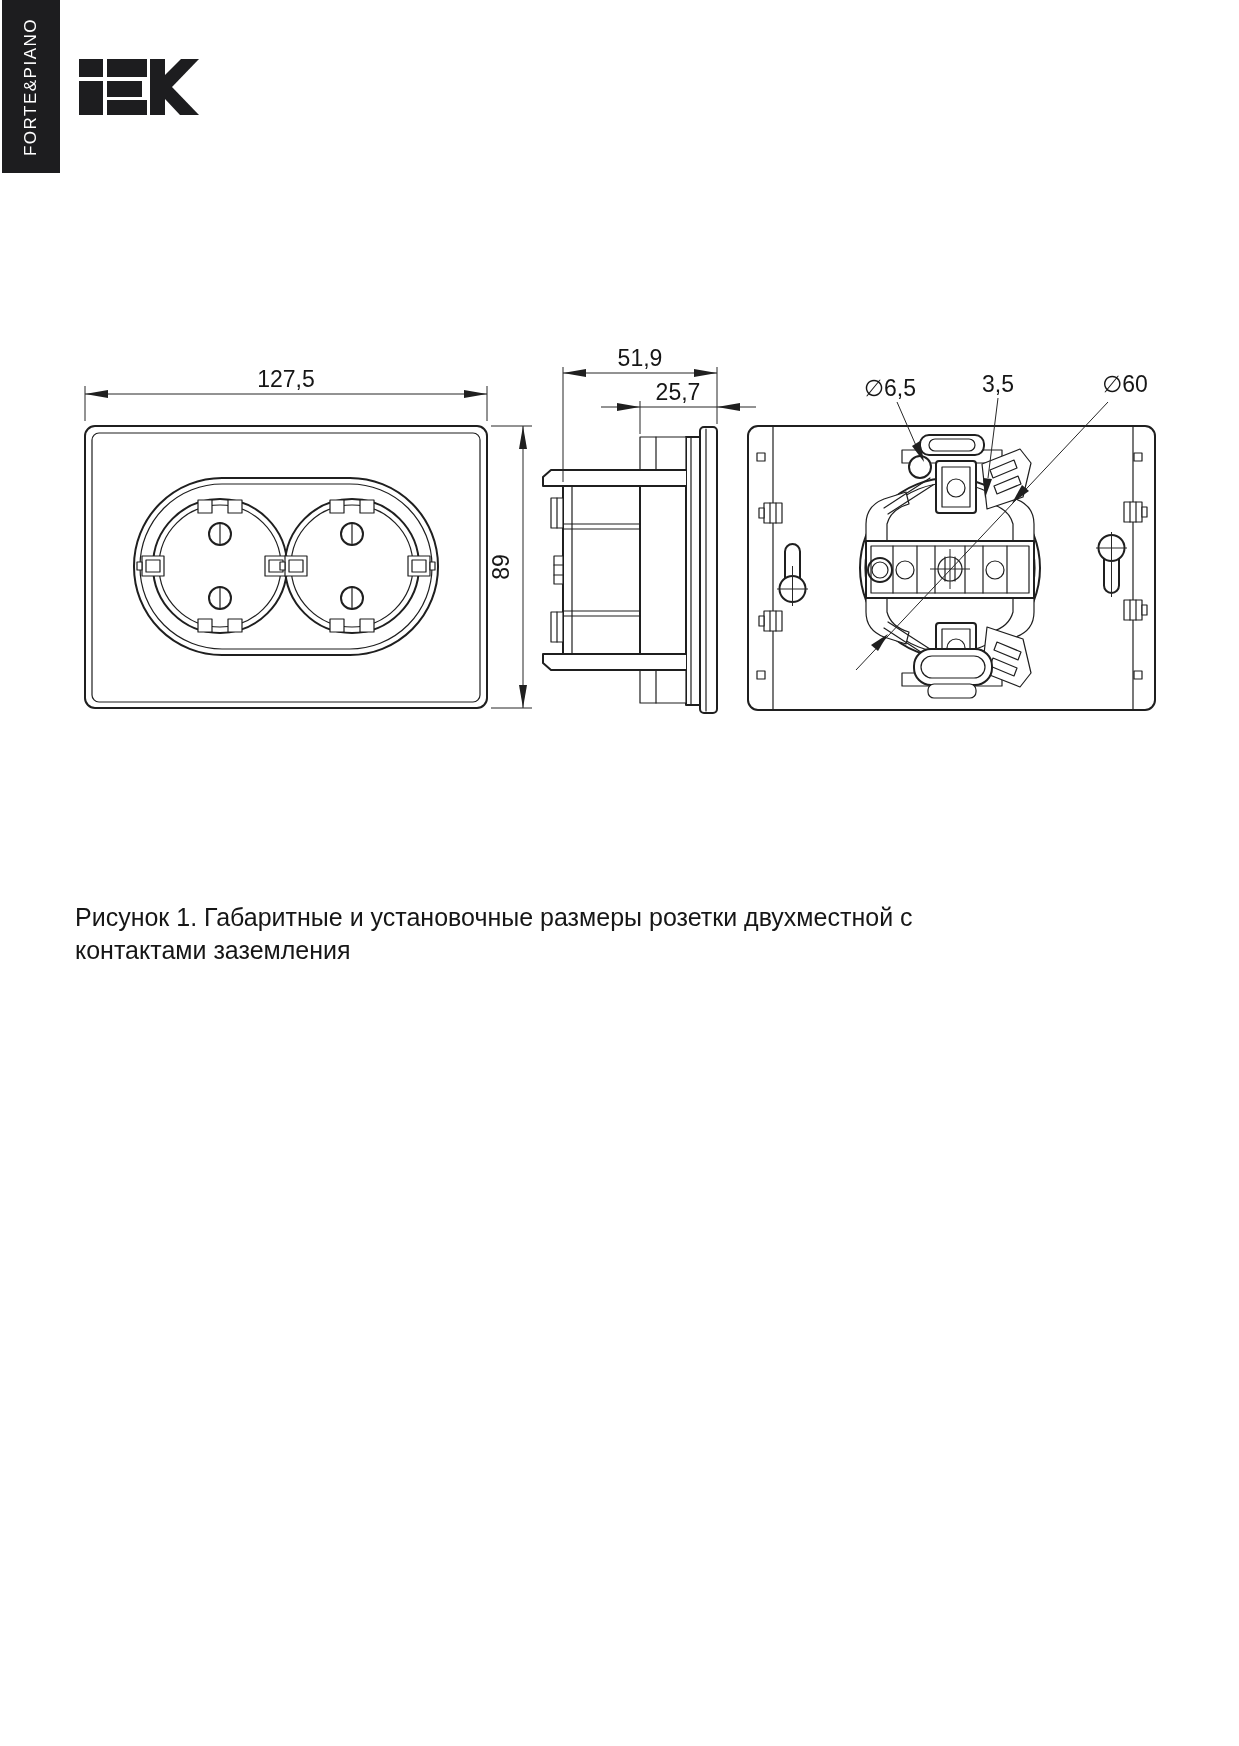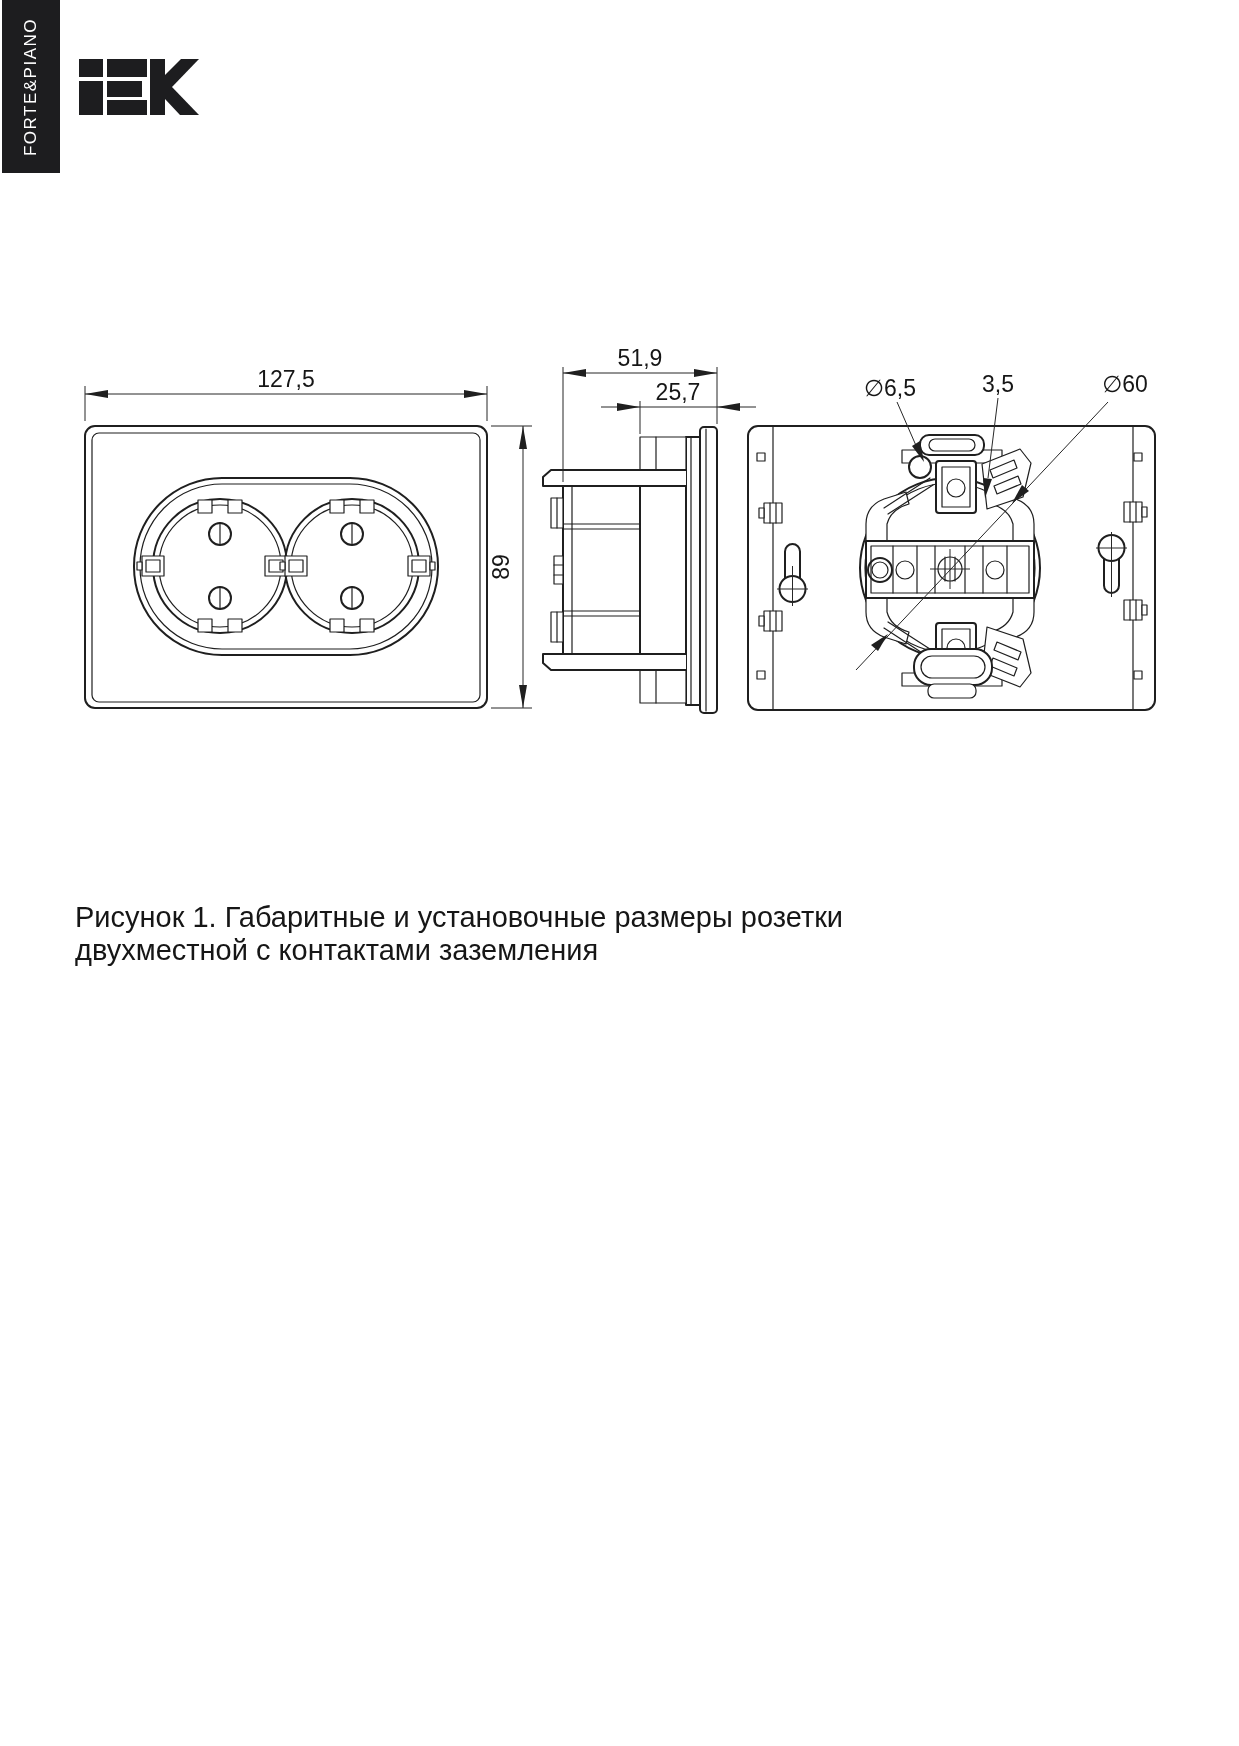--- a/index.html
+++ b/index.html
@@ -13,21 +13,21 @@
   .logo{position:absolute;left:79px;top:59px;width:121px;height:57px;}
   
   svg.draw{position:absolute;left:0;top:0;}
   .s2{fill:none;stroke:#1f1f1f;stroke-width:2;stroke-linejoin:round;stroke-linecap:round;}
   .s1{fill:none;stroke:#1f1f1f;stroke-width:1.2;stroke-linejoin:round;stroke-linecap:round;}
   .sd{fill:none;stroke:#272727;stroke-width:1;}
   .wf{fill:#ffffff;}
   .ar{fill:#1f1f1f;stroke:none;}
   text.dim{font-family:"Liberation Sans",sans-serif;font-size:23px;fill:#161616;text-anchor:middle;}
   
-  .caption{position:absolute;left:75px;top:901px;width:870px;font-size:29px;line-height:33px;
+  .caption{position:absolute;left:75px;top:901px;width:870px;font-size:25px;line-height:33px;
            color:#161616;}
 </style>
 </head>
 <body>
 
 <div class="page">
 
   <div class="brand-tab">
     <span>FORTE&amp;PIANO</span>
   </div>

